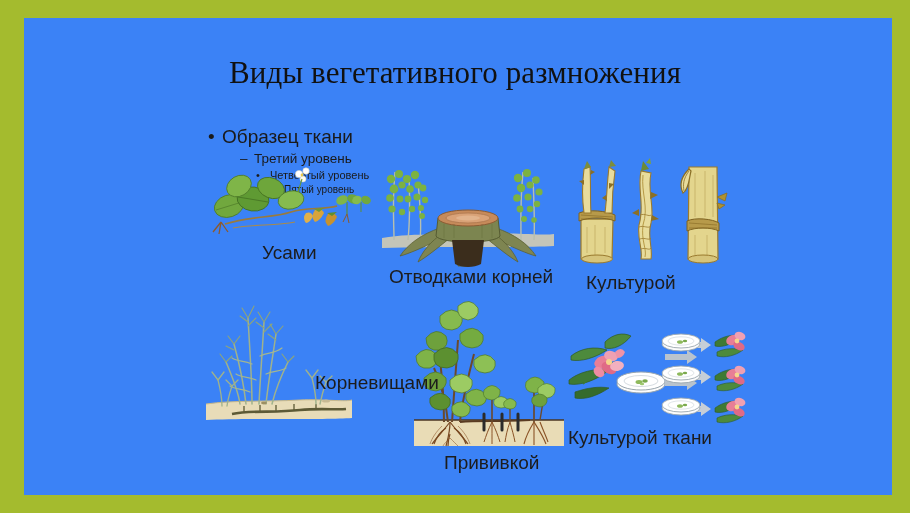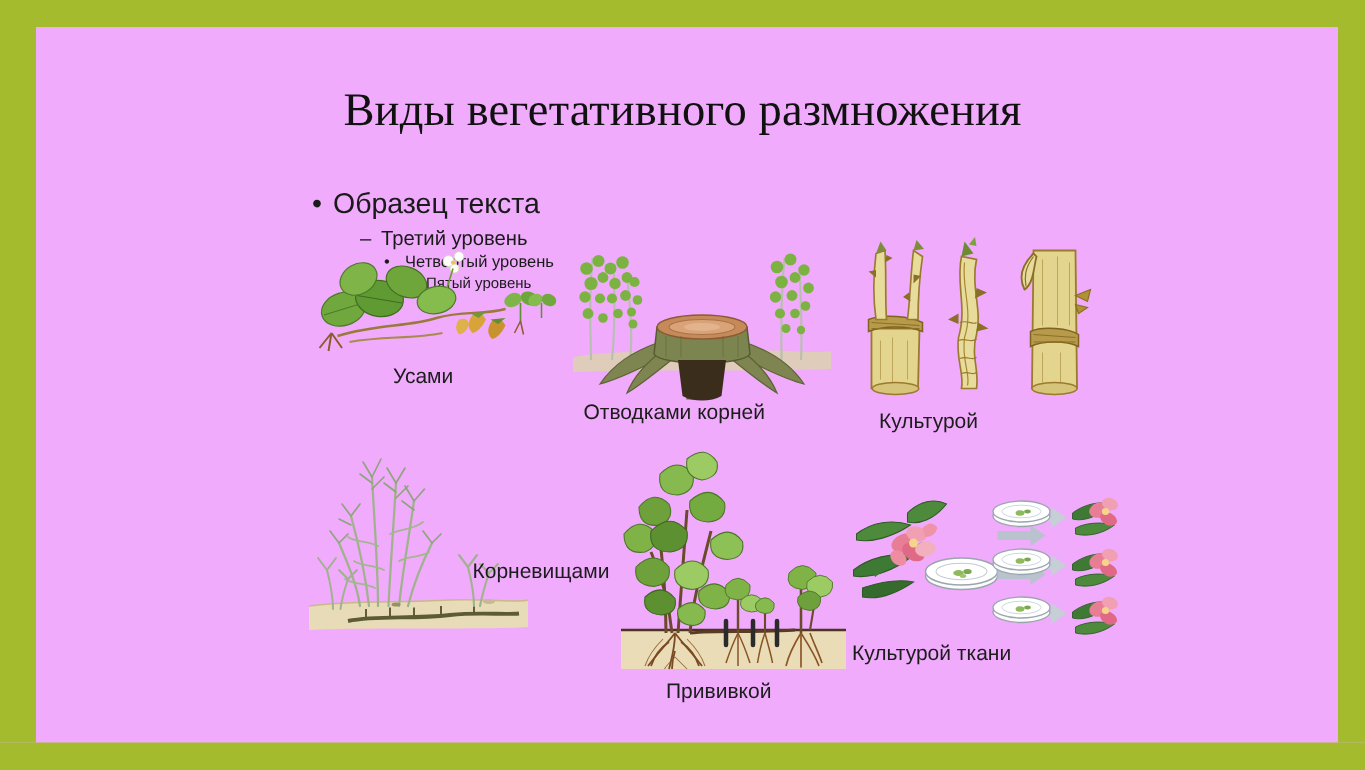--- a/index.html
+++ b/index.html
@@ -4,21 +4,21 @@
 <style>
   html, body {
     margin: 0;
     padding: 0;
     background: #ffffff;
   }
   #slide {
     position: relative;
     width: 910px;
     height: 513px;
-    background: #f0abfc;
+    background: #3b82f6;
     overflow: hidden;
     font-family: "Liberation Sans", sans-serif;
     text-decoration: underline;
   }
 
   
   .frame-band { position: absolute; background: #a4bb2e; }
   .frame-top    { left: 0;   top: 0;     width: 910px; height: 18px; }
   .frame-left   { left: 0;   top: 0;     width: 24px;  height: 495px; }
   .frame-right  { left: 892px; top: 0;   width: 18px;  height: 495px; }
@@ -48,21 +48,21 @@
   .ph-l1 { font-size: 19px; margin: 0 0 3px 0; white-space: nowrap; }
   .ph-l2 { font-size: 16px; margin: 0 0 3px 18px; white-space: nowrap; }
   .ph-l3 { font-size: 13.5px; margin: 0 0 3px 32px; white-space: nowrap; }
   .ph-l4 { font-size: 11px; margin: 0 0 3px 48px; white-space: nowrap; }
   .ph-l5 { font-size: 10px; margin: 0 0 0 62px; white-space: nowrap; }
   .bullet-dot { display:inline-block; width: 14px; }
 
   
   .caption {
     position: absolute;
-    font-size: 14px;
+    font-size: 19px;
     color: #1c1c1c;
     white-space: nowrap;
     z-index: 4;
   }
   .cap-usami    { left: 262px; top: 242px; }
   .cap-otrost   { left: 389px; top: 266px; }
   .cap-privivka { left: 586px; top: 272px; }
   .cap-korne    { left: 315px; top: 372px; text-align: center; }
   .cap-otvod    { left: 444px; top: 452px; }
   .cap-kultura  { left: 568px; top: 427px; }
@@ -96,21 +96,21 @@
 <div id="slide">
 
   <div class="frame-band frame-top"></div>
   <div class="frame-band frame-left"></div>
   <div class="frame-band frame-right"></div>
   <div class="frame-band frame-bottom"></div>
 
   <div class="slide-title">Виды вегетативного размножения</div>
 
   <div class="placeholder-block">
-    <div class="ph-l1"><span class="bullet-dot">•</span><span>Образец текста</span></div>
+    <div class="ph-l1"><span class="bullet-dot">•</span><span>Образец ткани</span></div>
     <div class="ph-l3"><span class="bullet-dot">–</span><span>Третий уровень</span></div>
     <div class="ph-l4"><span class="bullet-dot">•</span><span>Четвертый уровень</span></div>
     <div class="ph-l5"><span class="bullet-dot">–</span><span>Пятый уровень</span></div>
   </div>
 
   <div class="illus" id="illus-strawberry">
     <svg width="175" height="72" viewBox="0 0 175 72">
 
       <path d="M30 58 C55 50 78 52 96 46 C112 41 128 44 142 40" stroke="#9a7a3c" stroke-width="1.6" fill="none"></path>
       <path d="M38 62 C60 58 80 60 100 56" stroke="#a98a4a" stroke-width="1.2" fill="none"></path>

